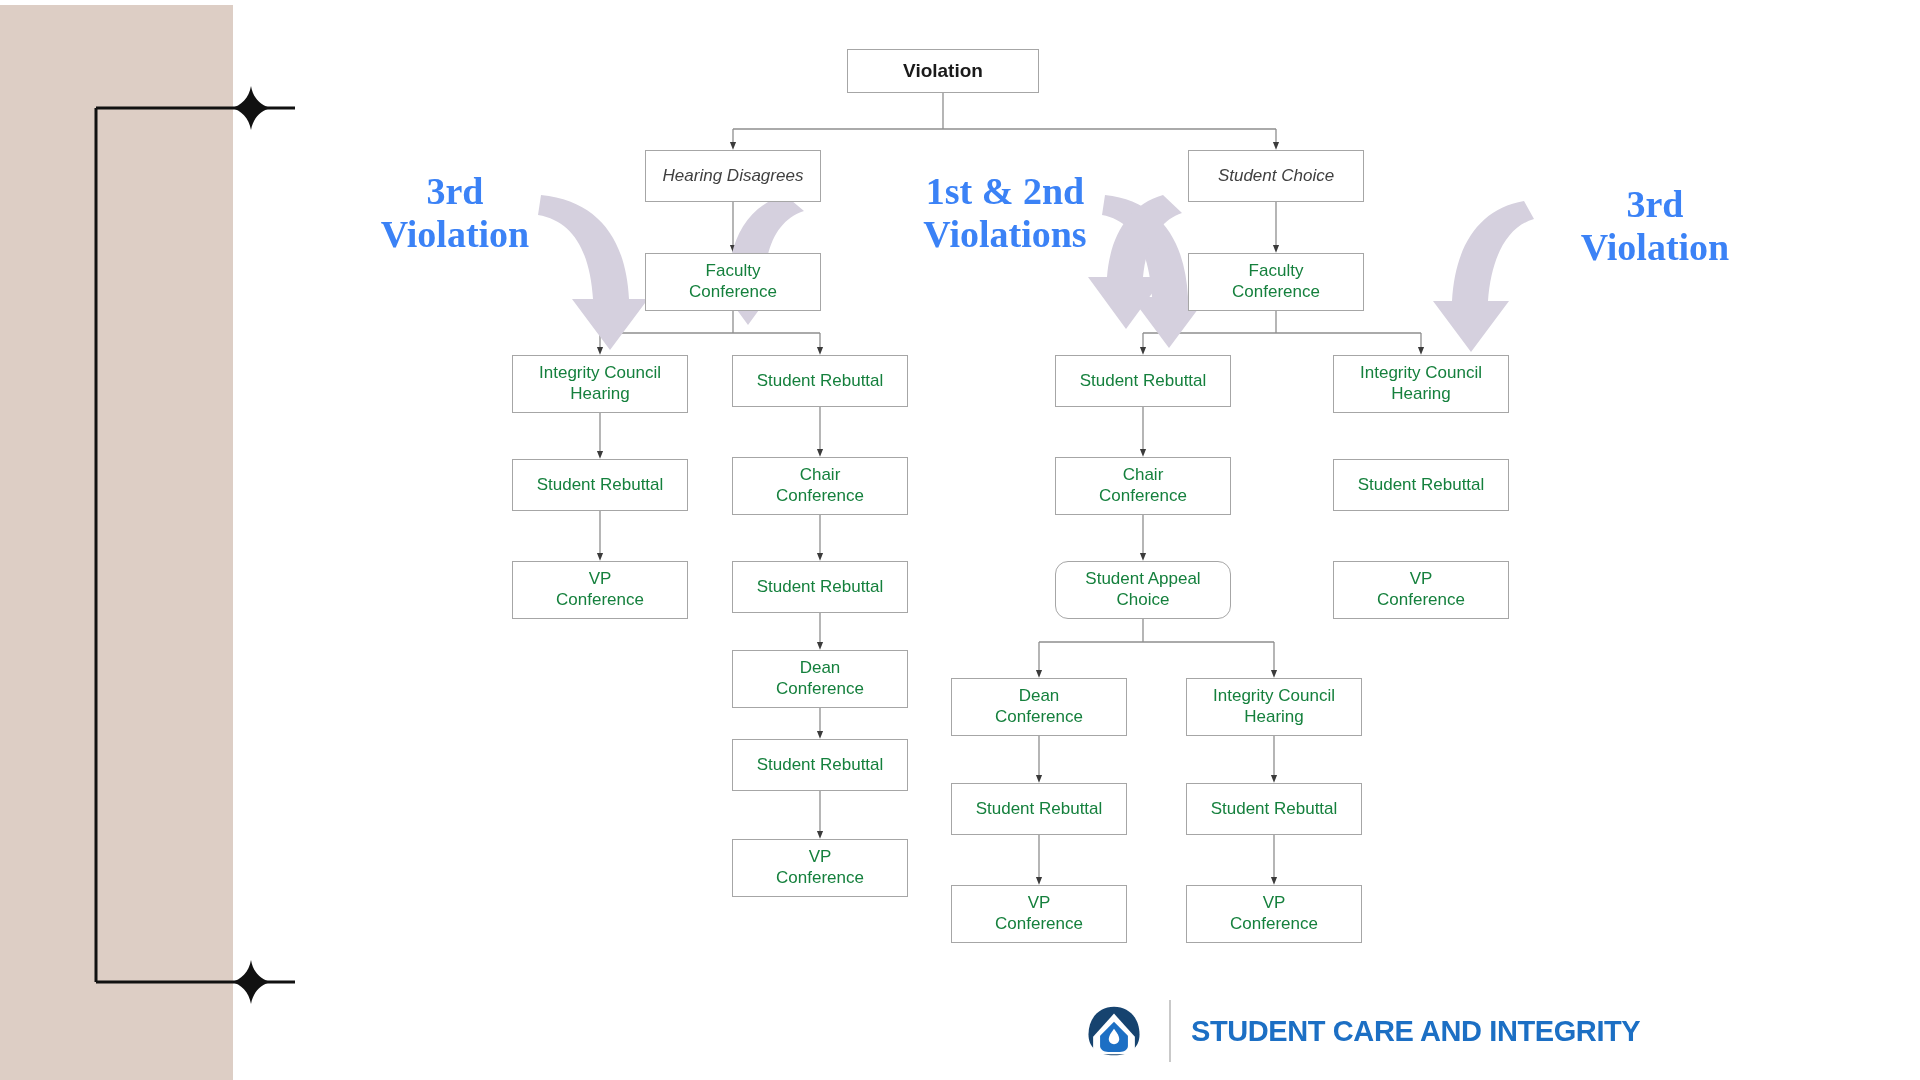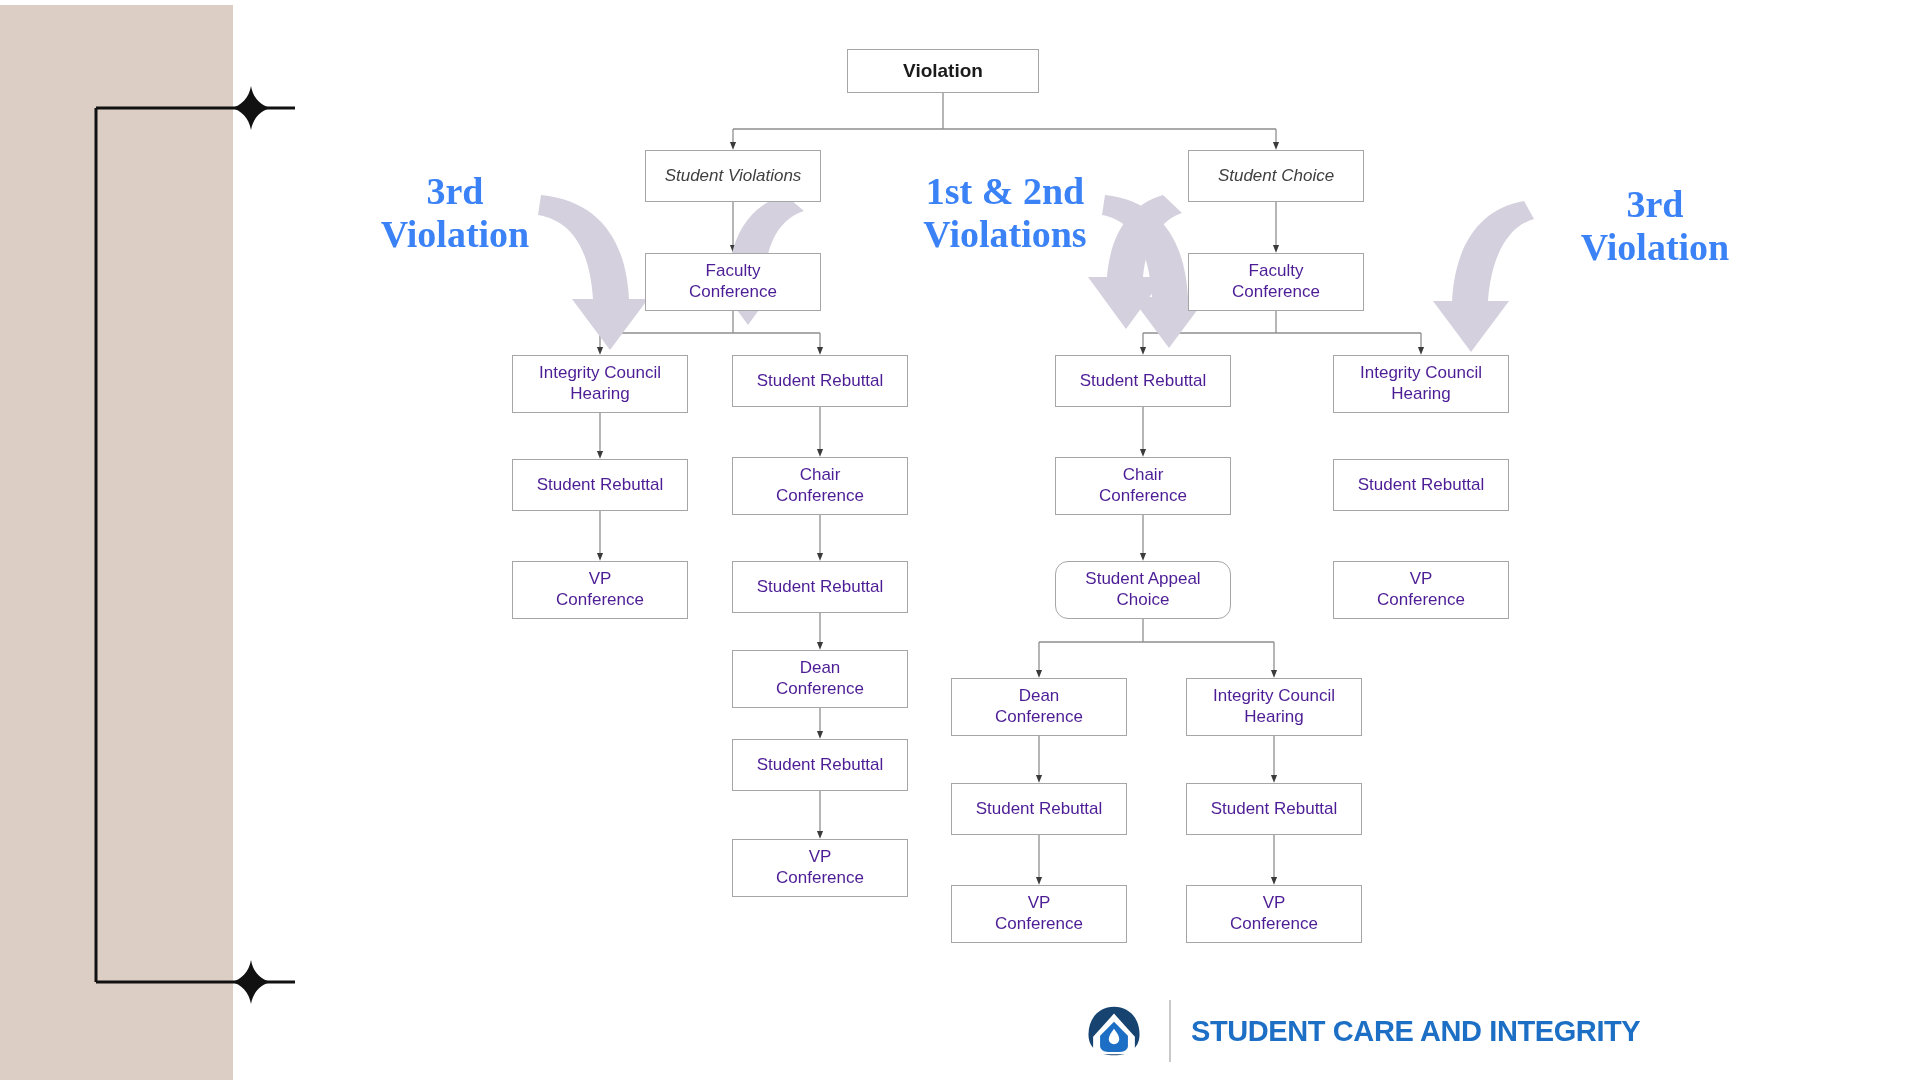--- a/index.html
+++ b/index.html
@@ -18,21 +18,21 @@
   }
   .frame-svg { position:absolute; left:0; top:0; width:330px; height:1080px; }
 
   
   .chart-layer { position:absolute; left:0; top:0; width:1920px; height:1080px; }
 
   .node {
     position:absolute;
     border:1px solid #a6a6a6;
     background:#ffffff;
-    color:#4c1d95;
+    color:#15803d;
     font-size:17px;
     line-height:1.22;
     display:flex; align-items:center; justify-content:center;
     text-align:center;
     padding:2px 4px;
   }
   .node.root { font-weight:bold; color:#1a1a1a; font-size:19px; }
   .node.decision { font-style:italic; color:#3f3f3f; }
 
   
@@ -167,21 +167,21 @@
                  C1326 240 1338 216 1362 208 Z" transform="translate(-180,0)"></path>
       </g>
     </g>
   </svg>
 
   <div id="nodes">
       <div class="node root" style="left: 847px; top: 44px; width: 192px; height: 44px;">
         <span style="white-space: pre-line;">Violation</span>
       </div>
       <div class="node decision" style="left: 645px; top: 145px; width: 176px; height: 52px;">
-        <span style="white-space: pre-line;">Student Violations</span>
+        <span style="white-space: pre-line;">Hearing Disagrees</span>
       </div>
       <div class="node decision" style="left: 1188px; top: 145px; width: 176px; height: 52px;">
         <span style="white-space: pre-line;">Student Choice</span>
       </div>
       <div class="node process" style="left: 645px; top: 248px; width: 176px; height: 58px;">
         <span style="white-space: pre-line;">Faculty
 Conference</span>
       </div>
       <div class="node process" style="left: 1188px; top: 248px; width: 176px; height: 58px;">
         <span style="white-space: pre-line;">Faculty

